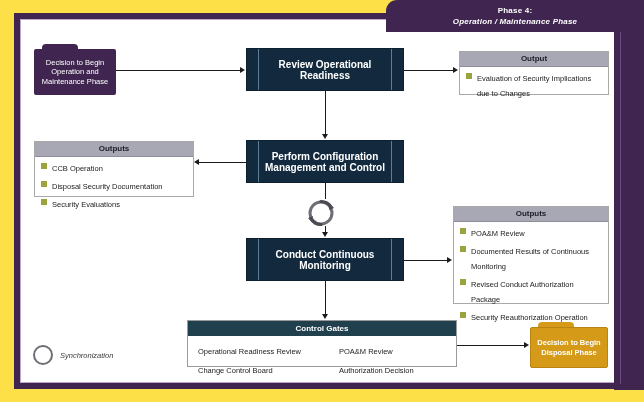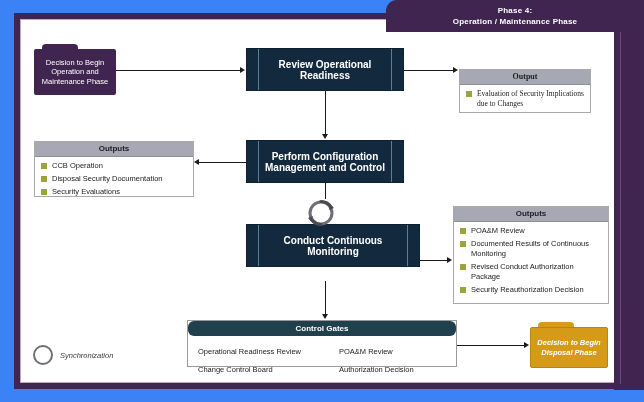--- a/index.html
+++ b/index.html
@@ -1,32 +1,32 @@
 <!DOCTYPE html>
 <html><head>
 <meta charset="utf-8">
 <style>
   html,body{margin:0;padding:0;background:#ffffff;}
   body{width:644px;height:402px;overflow:hidden;
        font-family:"Liberation Sans","DejaVu Sans",sans-serif;}
 
-  #stage{position:relative;width:644px;height:402px;background:#3b82f6;}
+  #stage{position:relative;width:644px;height:402px;background:#fde047;}
 
   
   .frame-outer{position:absolute;left:14px;top:13px;width:616px;height:376px;
       border:6px solid #3f2550;background:#ffffff;box-sizing:border-box;}
   .frame-inner{position:absolute;left:20px;top:19px;width:604px;height:364px;
       border:1px solid #bda8c6;background:#ffffff;box-sizing:border-box;}
 
   
   .phase-tab{position:absolute;left:386px;top:0px;width:258px;height:32px;
       background:#3f2550;border-top-left-radius:11px;
       color:#ffffff;text-align:center;font-size:8px;font-weight:bold;
       line-height:11px;padding-top:5px;box-sizing:border-box;letter-spacing:.2px;}
-  .phase-tab .l2{display:block;}
+  .phase-tab .l2{display:block;font-style:italic;}
   
   .right-band{position:absolute;left:614px;top:32px;width:30px;height:358px;
       background:#3f2550;}
   .right-band-inner{position:absolute;left:620px;top:32px;width:18px;height:352px;
       background:#3f2550;border-left:1px solid #6b4b7d;}
 
   
   .folder{position:absolute;box-sizing:border-box;}
   .folder .tab{position:absolute;left:8px;top:0;width:36px;height:7px;
       border-top-left-radius:4px;border-top-right-radius:4px;}
@@ -36,57 +36,57 @@
   .folder .body span{display:block;width:100%;}
 
   .dec-start{left:34px;top:44px;width:82px;height:51px;}
   .dec-start .tab{background:#3f2550;}
   .dec-start .body{background:#3f2550;color:#ffffff;font-size:7.5px;
       font-weight:normal;line-height:9.5px;}
 
   .dec-end{left:530px;top:322px;width:78px;height:46px;}
   .dec-end .tab{background:#d49a18;}
   .dec-end .body{background:#d49a18;color:#ffffff;font-size:7.5px;
-      font-weight:bold;line-height:9.5px;border:1px solid #b98412;font-style:italic;}
+      font-weight:bold;line-height:9.5px;border:1px solid #b98412;}
 
   
   .proc{position:absolute;background:#132a3e;border:1px solid #0d2030;
       box-sizing:border-box;color:#ffffff;font-size:10px;font-weight:bold;
       line-height:11px;text-align:center;display:flex;align-items:center;
       justify-content:center;}
   .proc .bar{position:absolute;top:0;bottom:0;width:1px;background:#5d7e97;}
   .proc .bar.l{left:11px;}
   .proc .bar.r{right:11px;}
   .proc span.txt{position:relative;z-index:2;padding:0 16px;display:block;}
 
   .p1{left:246px;top:48px;width:158px;height:43px;}
   .p2{left:246px;top:140px;width:158px;height:43px;}
-  .p3{left:246px;top:224px;width:174px;height:43px;}
+  .p3{left:246px;top:238px;width:158px;height:43px;}
 
   
   .panel{position:absolute;background:#ffffff;border:1px solid #a9a9a9;
       box-sizing:border-box;}
   .panel .hdr{background:#a8a8b4;color:#20202a;font-size:8px;font-weight:bold;
       text-align:center;padding:2px 0 2.5px;border-bottom:1px solid #8e8e9a;}
   .panel .items{padding:4px 5px 4px 6px;}
   .panel .it{display:flex;align-items:flex-start;margin-bottom:3px;}
   .panel .it:last-child{margin-bottom:0;}
   .bullet{width:6px;height:6px;background:#9aa33c;flex:0 0 6px;
       margin:2px 5px 0 0;}
-  .it .lbl{font-size:7.5px;line-height:10px;color:#1b1b1b;}
-
-  .out-right-1{left:459px;top:69px;width:132px;height:44px;font-family:Liberation Serif, serif;}
+  .it .lbl{font-size:7.5px;line-height:15px;color:#1b1b1b;}
+
+  .out-right-1{left:459px;top:51px;width:150px;height:44px;}
   .out-left-1{left:34px;top:141px;width:160px;height:56px;}
   .out-right-2{left:453px;top:206px;width:156px;height:98px;}
 
   
   .gates{position:absolute;left:187px;top:320px;width:270px;height:47px;
       background:#ffffff;border:1px solid #9a9a9a;box-sizing:border-box;}
   .gates .hdr{background:#21404e;color:#ffffff;font-size:8px;font-weight:bold;
-      text-align:center;padding:2.5px 0 3px;border-radius:6px;}
+      text-align:center;padding:2.5px 0 3px;}
   .gates .cols{display:flex;padding:4px 4px 0 5px;}
   .gates .col{flex:1;}
   .gates .col.c2{flex:0 0 118px;}
 
   
   .hline{position:absolute;height:1px;background:#1b1b1b;}
   .vline{position:absolute;width:1px;background:#1b1b1b;}
   .ar{position:absolute;width:0;height:0;}
   .ar-r{border-top:3.5px solid transparent;border-bottom:3.5px solid transparent;
       border-left:5px solid #1b1b1b;}
@@ -216,21 +216,21 @@
       <div class="it">
         <span class="bullet"></span>
         <span class="lbl">Documented Results of Continuous Monitoring</span>
       </div>
       <div class="it">
         <span class="bullet"></span>
         <span class="lbl">Revised Conduct Authorization Package</span>
       </div>
       <div class="it">
         <span class="bullet"></span>
-        <span class="lbl">Security Reauthorization Decision</span>
+        <span class="lbl">Security Reauthorization Operation</span>
       </div>
     </div>
   </div>
 
   <div class="gates">
     <div class="hdr">Control Gates</div>
     <div class="cols">
       <div class="col">
         <div class="it">
           <span class="bullet"></span>

